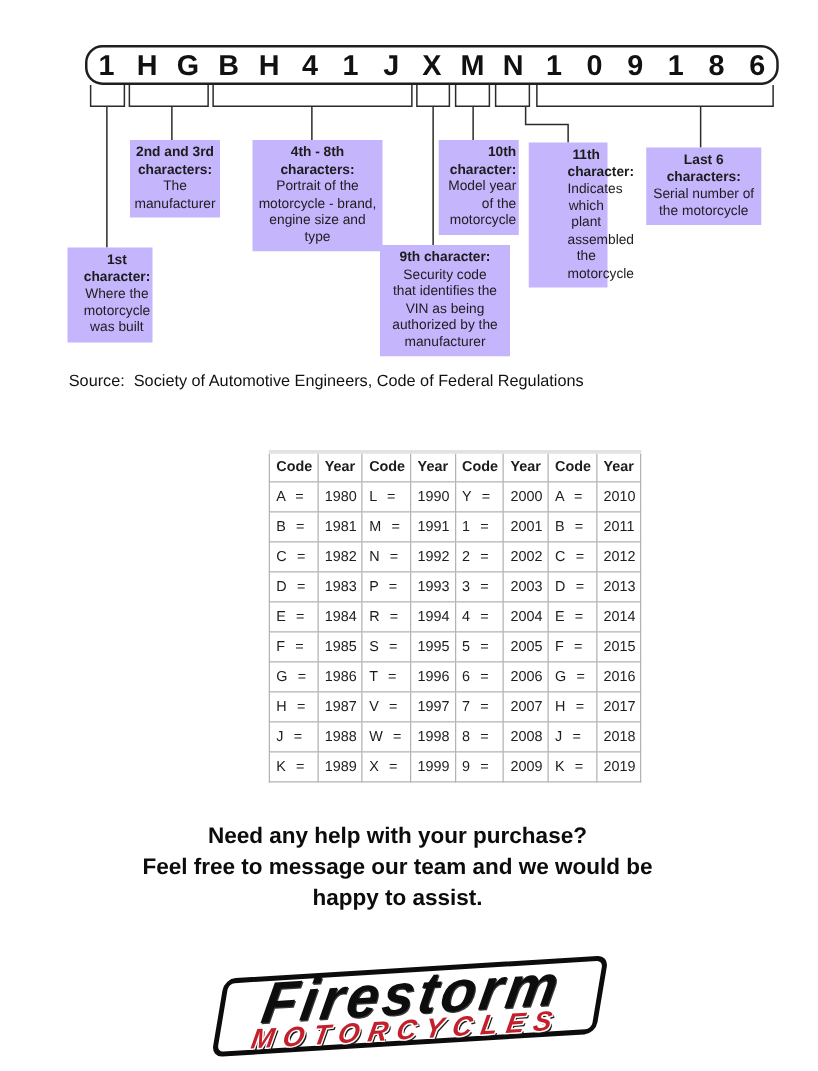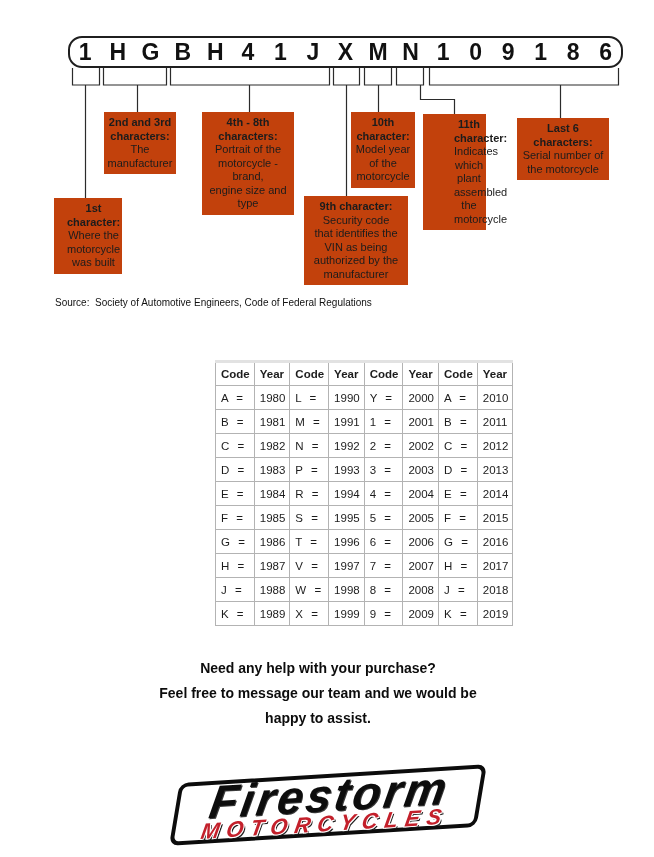--- a/index.html
+++ b/index.html
@@ -18,37 +18,37 @@
   .diagram svg { position:absolute; left:0; top:0; }
   .vin-chars {
     position:absolute; left:69px; top:37px; width:553px; height:30px;
     display:flex; align-items:center;
   }
   .vin-char {
     flex:1; text-align:center;
     font-size:23px; font-weight:bold; line-height:30px; color:#111;
   }
   .callout {
-    position:absolute; background:#c2410c;
+    position:absolute; background:#c4b5fd;
     text-align:center; font-size:11px; line-height:13.5px;
     padding:4px 2px; color:#1c1c1c;
   }
   .callout-title { font-weight:bold; white-space:pre-line; }
   .callout-body  { white-space:pre-line; }
   #c1     { left:54px;  top:198px; width:68px;padding-left:13px; }
   #c23    { left:104px; top:112px; width:72px; }
-  #c48    { left:202px; top:112px; width:92px; }
+  #c48    { left:202px; top:112px; width:104px; }
   #c9     { left:304px; top:196px; width:104px; }
-  #c10    { left:351px; top:112px; width:64px; }
+  #c10    { left:351px; top:112px; width:64px;text-align:right; }
   #c11    { left:423px; top:114px; width:63px;padding-left:31px; }
   #clast6 { left:517px; top:118px; width:92px; }
 
   .source-note {
     position:absolute; left:55px; top:297px;
-    font-size:10px; color:#111; white-space:pre;
+    font-size:13px; color:#111; white-space:pre;
   }
 
   
   .year-table-wrap { position:absolute; left:183px; top:360px;padding-left:32px; }
   table.year-table { border-collapse:collapse; background:#fff; border-top:3px solid #e2e2e2; }
   table.year-table th, table.year-table td {
     border:1px solid #b3b3b3;
     font-size:11.5px; height:24px;
     padding:0 4px 0 5px; text-align:left; vertical-align:middle;
     white-space:pre; color:#1c1c1c;
@@ -56,21 +56,21 @@
   table.year-table th { font-weight:bold; }
   td.code-cell { width:38px; word-spacing:5px; }
   td.year-cell { width:33px; }
   th.code-head { width:38px; }
   th.year-head { width:33px; }
 
   
   .help-text {
     position:absolute; left:0; top:656px; width:636px;
     text-align:center; font-weight:bold;
-    font-size:14px; line-height:25px;
+    font-size:18px; line-height:25px;
     white-space:pre-line; color:#0c0c0c;
   }
 
   
   .logo {
     position:absolute; left:174px; top:774px; width:308px; height:62px;
     transform:rotate(-3.5deg) skewX(-13deg);
     border:4px solid #0c0c0c; border-radius:9px; background:#fff;
     display:flex; flex-direction:column; align-items:center; justify-content:center;
     padding:0 6px;

